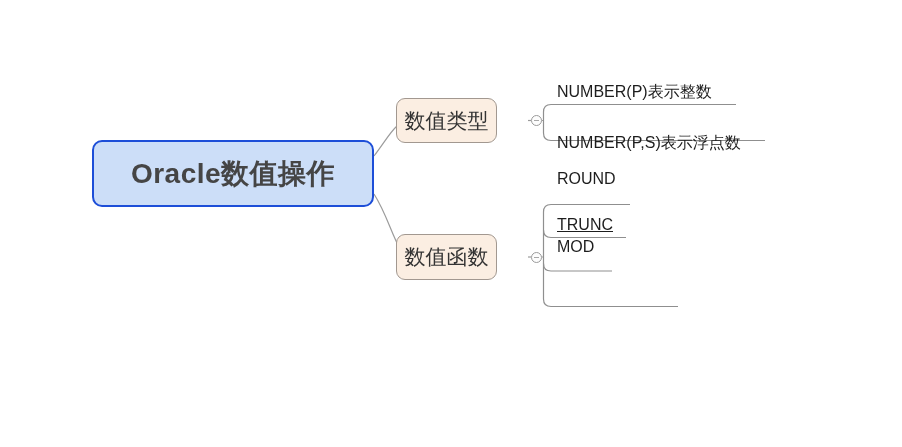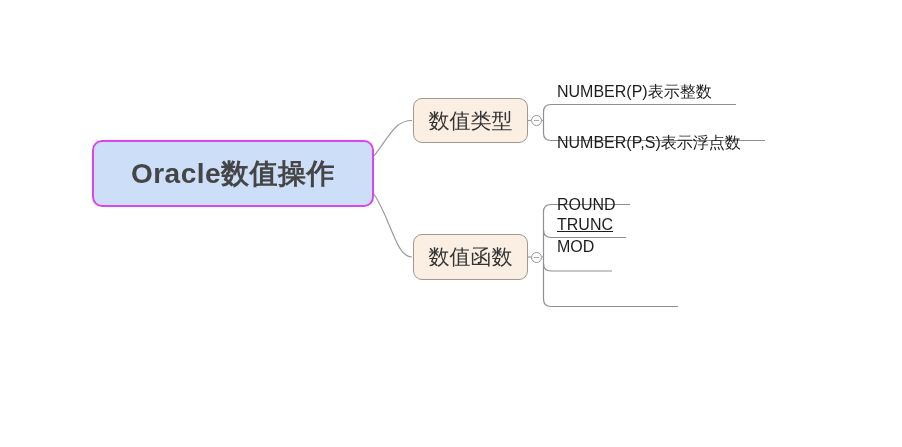--- a/index.html
+++ b/index.html
@@ -26,31 +26,31 @@
     display: flex;
     align-items: center;
     justify-content: center;
     cursor: default;
   }
 
   .root-node {
     left: 92px; top: 140px;
     width: 282px; height: 67px;
     background: #ccdef8;
-    border: 2px solid #d946ef;
+    border: 2px solid #1d4ed8;
     border-radius: 10px;
     font-size: 28px;
     font-weight: bold;
     color: #454545;
     letter-spacing: 0.5px;
   }
 
   .branch-node {
-    left: 413px;
-    width: 115px; height: 46px;
+    left: 396px;
+    width: 101px; height: 46px;
     background: #fbeee2;
     border: 1.5px solid #a29890;
     border-radius: 9px;
     font-size: 21px;
     color: #333333;
   }
   .branch-1 { top: 98px; height: 45px; }
   .branch-2 { top: 234px; }
 
   .child-topic {
@@ -112,17 +112,17 @@
   <div class="collapse-btn collapse-1">
     <div class="minus-glyph"></div>
   </div>
   <div class="collapse-btn collapse-2">
     <div class="minus-glyph"></div>
   </div>
 
   <div class="child-topic" style="top: 81px;">NUMBER(P)表示整数</div>
   <div class="child-topic" style="top: 132px;">NUMBER(P,S)表示浮点数</div>
 
-  <div class="child-topic" style="top: 194px;">ROUND</div>
+  <div class="child-topic" style="top: 168px;">ROUND</div>
   <div class="child-topic" style="top: 214px; text-decoration: underline;">TRUNC</div>
   <div class="child-topic" style="top: 236px;">MOD</div>
 
 </div>
 
 </body></html>

